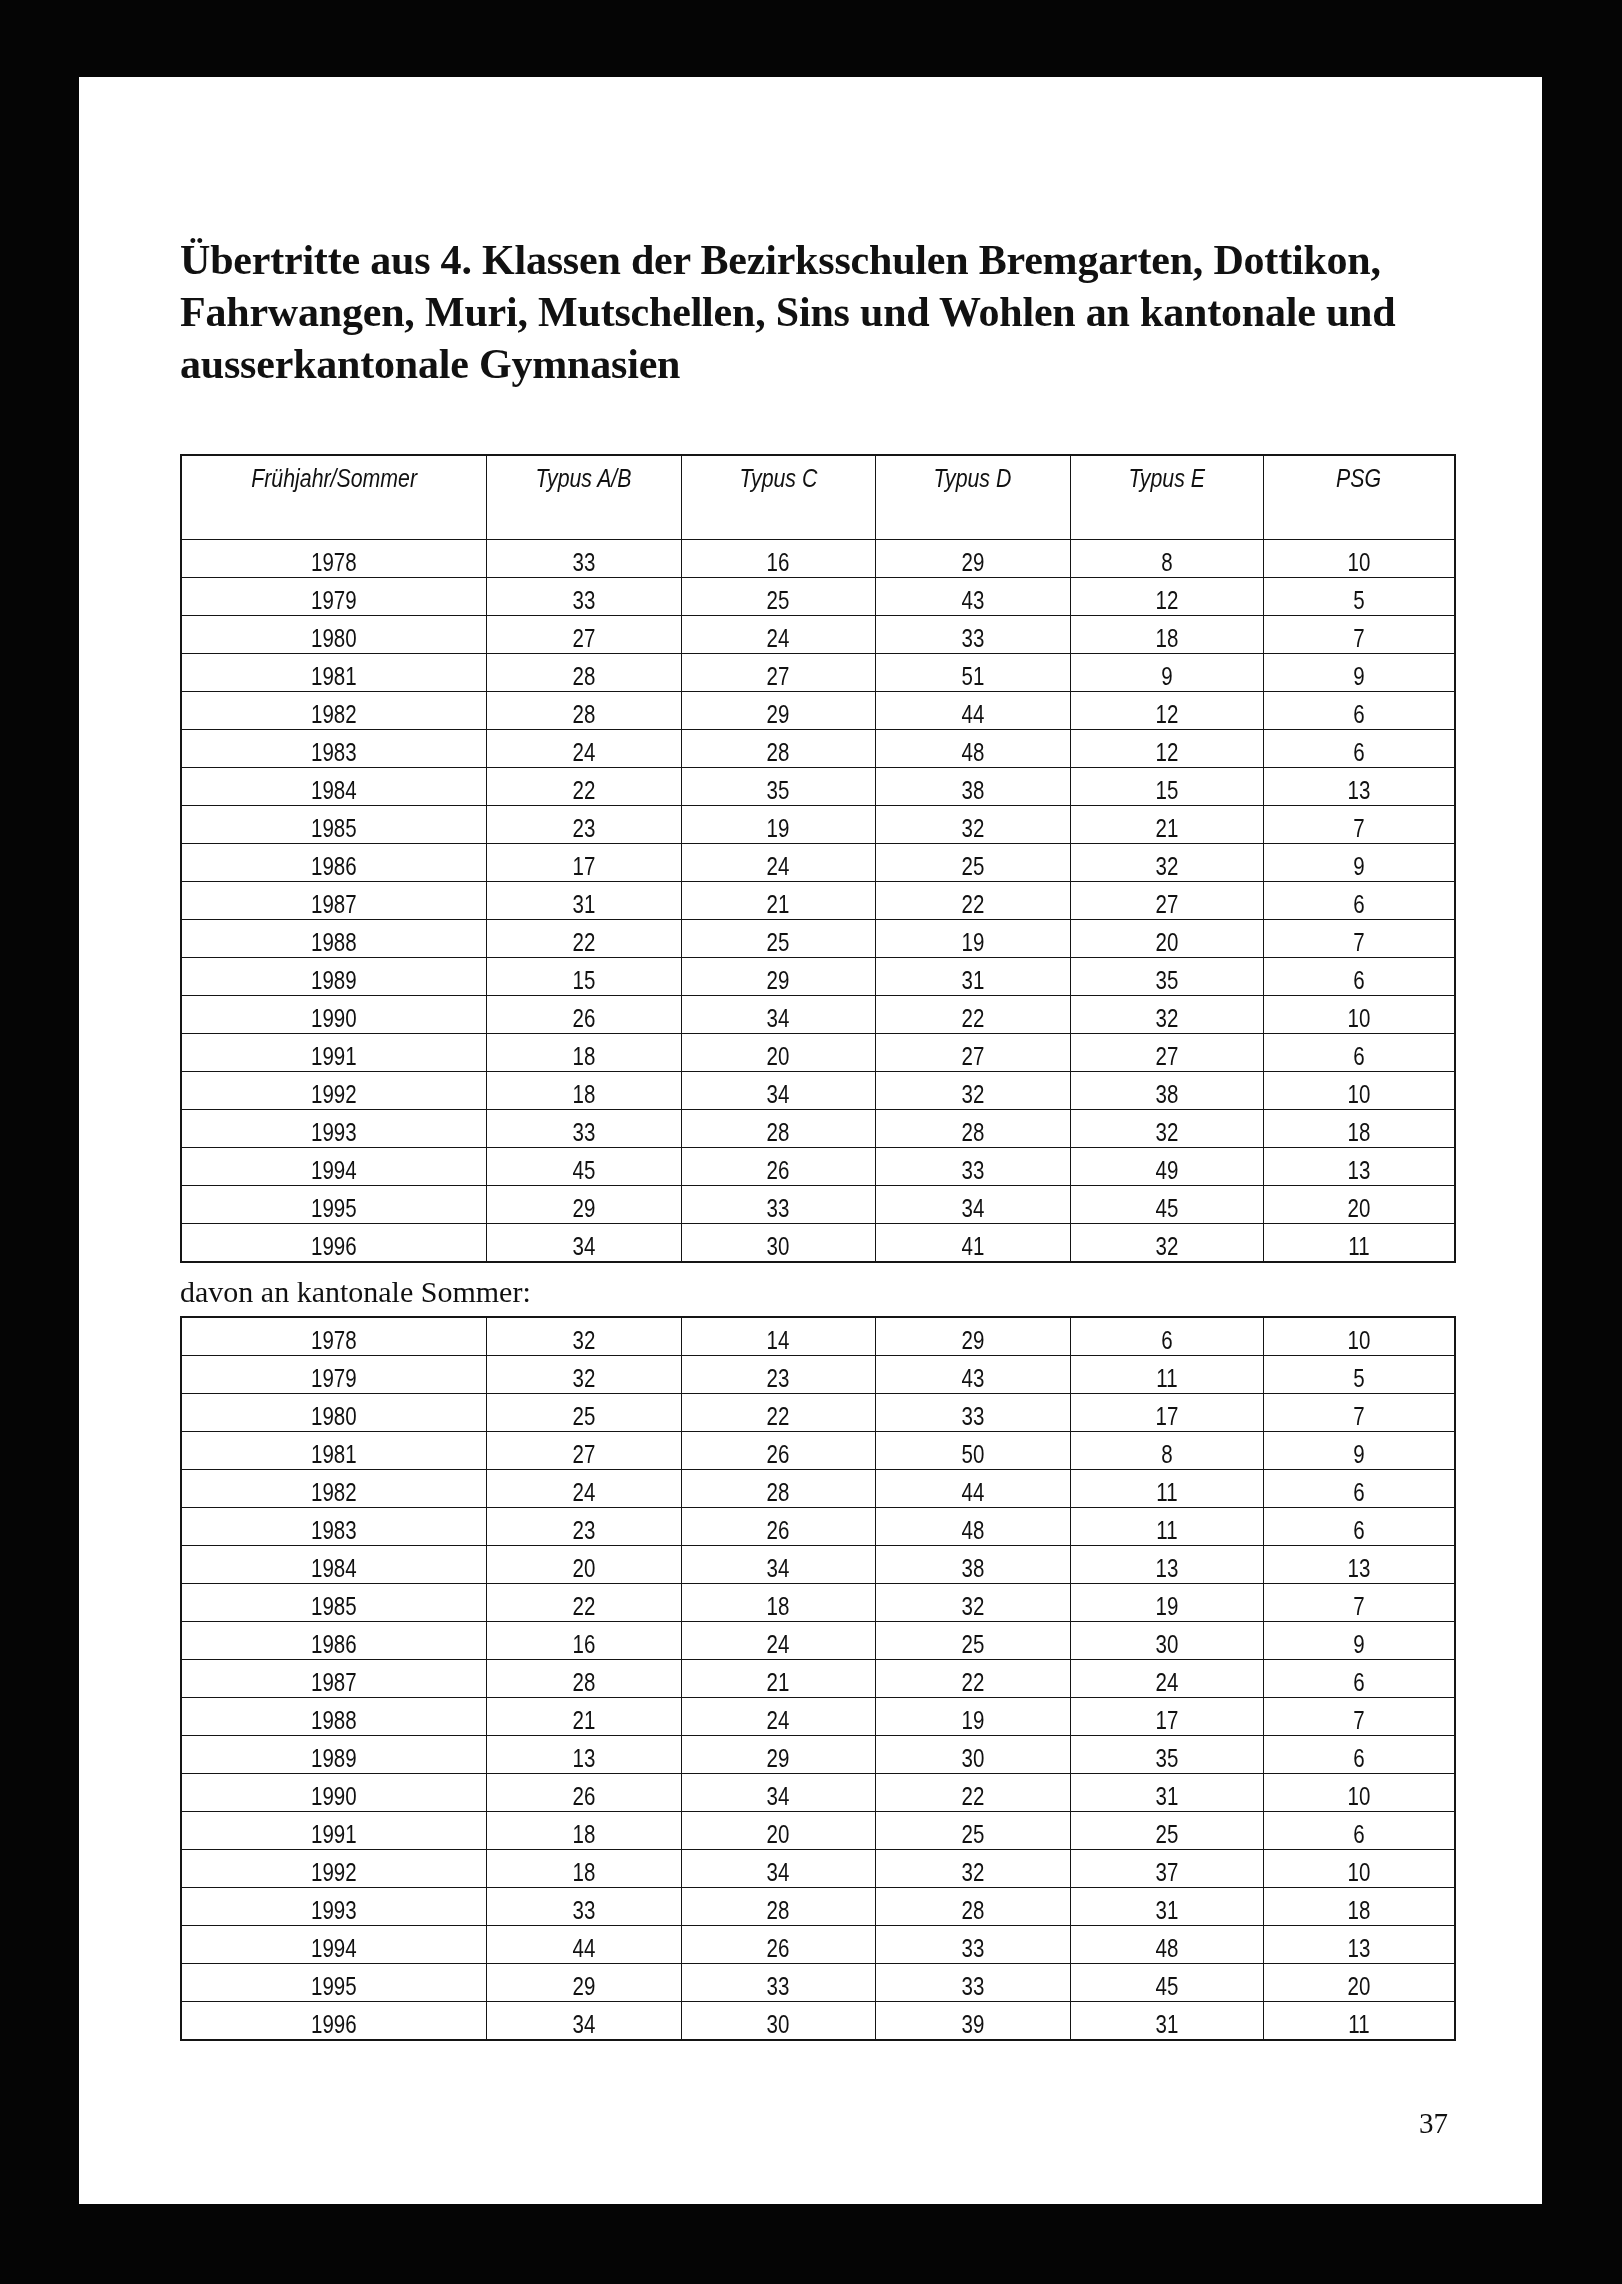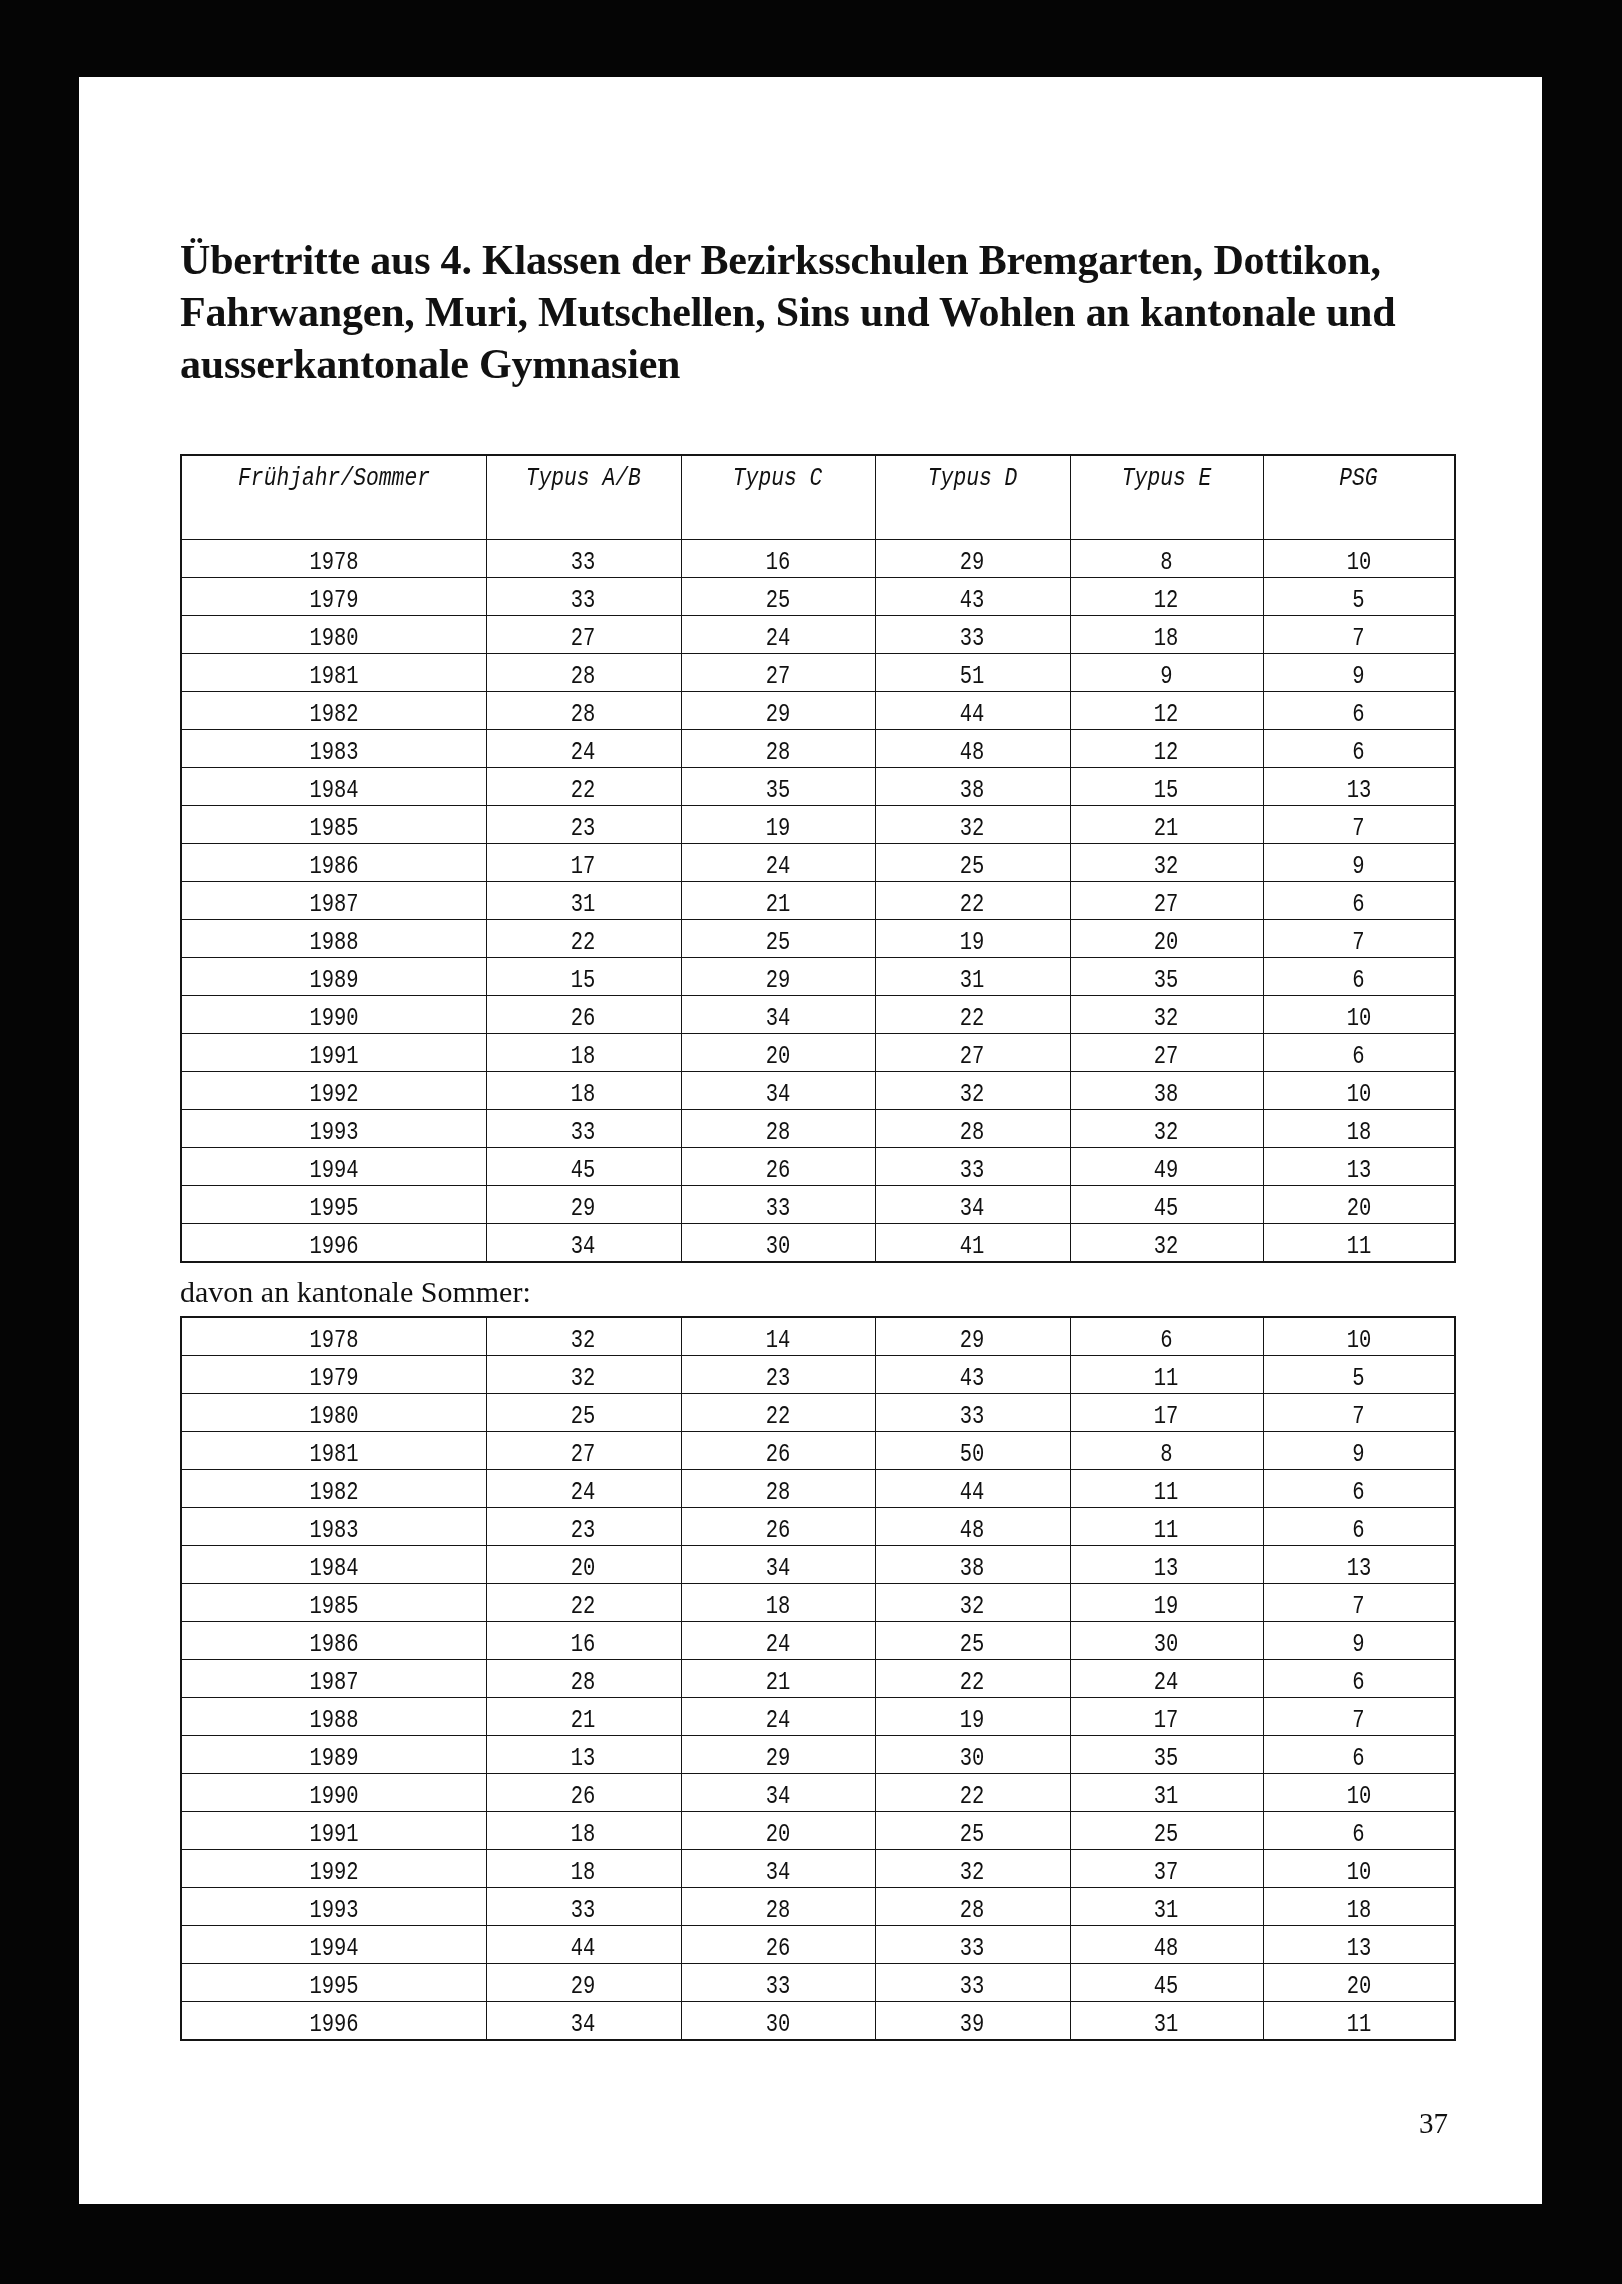--- a/index.html
+++ b/index.html
@@ -24,21 +24,21 @@
     font-size: 42px;
     line-height: 52px;
     color: #111;
     margin: 0;
     letter-spacing: -0.2px;
   }
   .tbl {
     position: absolute;
     left: 101px;
     border-collapse: collapse;
-    font-family: Liberation Mono, monospace;
+    font-family: Liberation Sans, sans-serif;
     color: #111;
     table-layout: fixed;
     padding-left: 48px;
   }
   .tbl td, .tbl th {
     border: 1.6px solid #151515;
     text-align: center;
     padding: 0;
     font-size: 25px;
     font-weight: normal;

